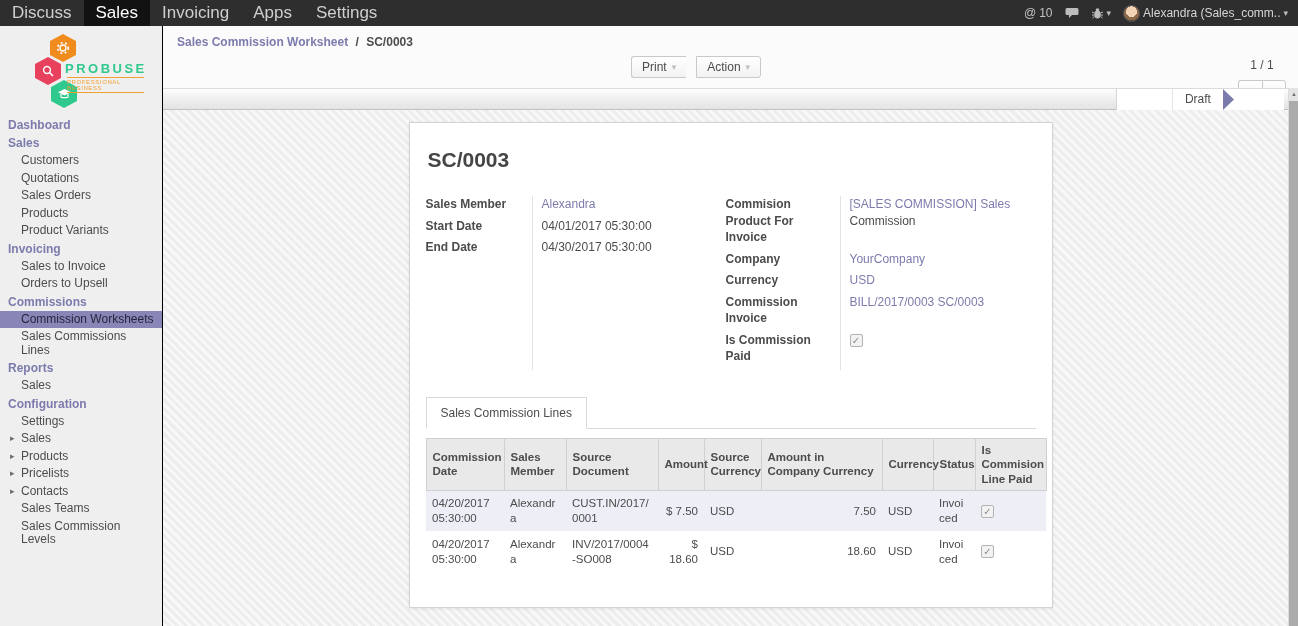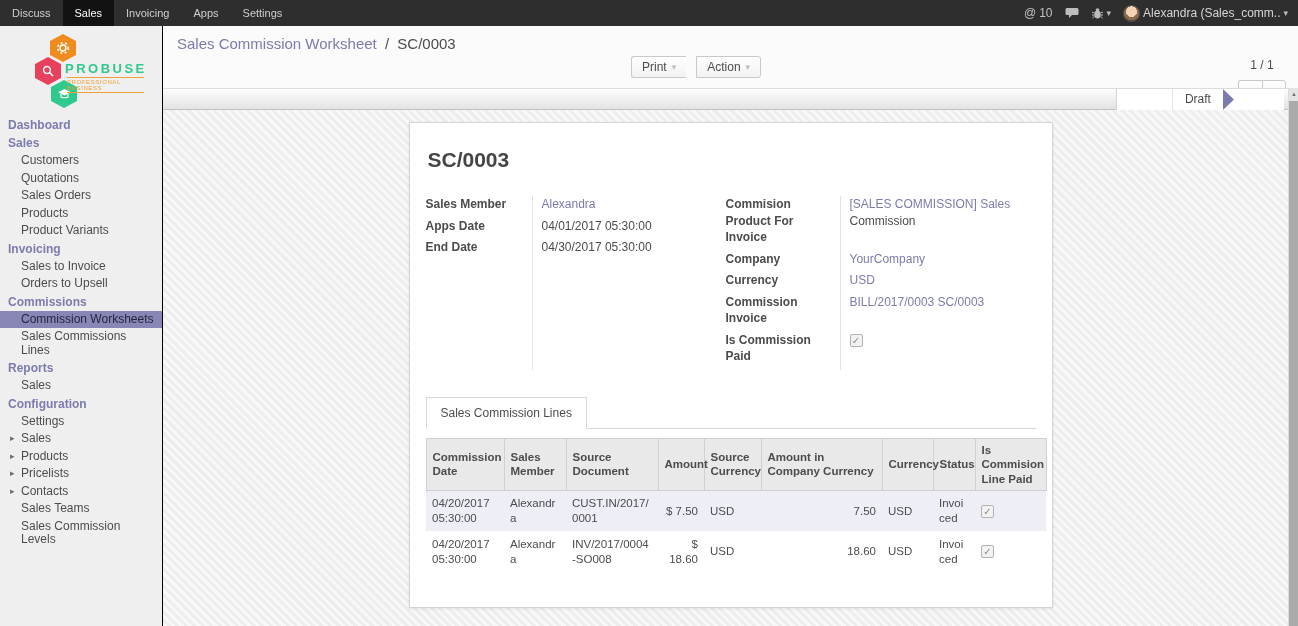--- a/index.html
+++ b/index.html
@@ -2,21 +2,21 @@
 <html><head>
 <meta charset="utf-8">
 <style>
   * { margin:0; padding:0; box-sizing:border-box; }
   html,body { width:1298px; height:626px; overflow:hidden;
     font-family:"Liberation Sans", sans-serif; background:#f0efef; }
 
   
   .navbar { position:absolute; left:0; top:0; width:1298px; height:26px;
     background:#2e2e2e; display:flex; align-items:center; z-index:50; }
-  .nav-app { color:#cfcfcf; font-size:11px; padding:0 12px; line-height:26px; cursor:pointer; }
+  .nav-app { color:#cfcfcf; font-size:17px; padding:0 12px; line-height:26px; cursor:pointer; }
   .nav-app.active { background:#121212; color:#fff; }
   .nav-right { margin-left:auto; display:flex; align-items:center; gap:12px; padding-right:10px; }
   .nav-ico { color:#c2c2c2; font-size:12px; display:flex; align-items:center; gap:3px; }
   .nav-ico svg { display:block; }
   .caret { font-size:9px; color:#bdbdbd; }
   .avatar { width:17px; height:17px; border-radius:50%;
     background:radial-gradient(circle at 50% 38%, #f2d3b3 0 45%, #8d6a4a 46% 70%, #5a4632 71%);
     border:1px solid #555; }
   .user-name { color:#d6d6d6; font-size:12px; }
 
@@ -38,21 +38,21 @@
   .menu-heading { color:#7c7bad; font-weight:bold; padding:3px 8px 2px 8px; line-height:13px; }
   .menu-item { color:#4c4c4c; padding:2px 8px 2px 21px; line-height:13.5px; cursor:pointer;
     display:flex; align-items:center; }
   .menu-item.selected { background:#8786b7; color:#26263c; }
   .menu-item .tree-caret { color:#6d6d6d; font-size:9px; margin:0 4px 0 -11px; width:7px; }
 
   
   .content { position:absolute; left:163px; top:26px; width:1135px; height:600px; }
 
   .control-panel { position:relative; width:100%; height:62px; background:#fbfbfb; }
-  .breadcrumb { position:absolute; left:14px; top:9px; font-size:15px; color:#4c4c4c; }
+  .breadcrumb { position:absolute; left:14px; top:9px; font-size:12px; color:#4c4c4c;font-weight:bold; }
   .breadcrumb .bc-link { color:#7c7bad; cursor:pointer; }
   .bc-sep { color:#4c4c4c; padding:0 4px; }
   .btn-row { position:absolute; left:468px; top:30px; display:flex;gap:10px; }
   .btn { background:linear-gradient(#ffffff,#f2f2f2); border:1px solid #c9c9c9;
     color:#4c4c4c; font-size:12px; padding:3px 10px; cursor:pointer;
     display:flex; align-items:center; gap:5px; }
   .btn:first-child { border-radius:3px 0 0 3px; border-right:none; }
   .btn:last-child  { border-radius:0 3px 3px 0; }
   .pager { position:absolute; right:12px; top:32px; display:flex; align-items:center; gap:8px;flex-direction:column; }
   .pager-count { font-size:12px; color:#4c4c4c; }
@@ -268,21 +268,21 @@
       <div class="sheet-title">SC/0003</div>
 
       <div class="form-groups">
         <div class="fgroup fgroup-left">
           <span class="vline"></span>
           <div class="frow">
             <span class="flabel">Sales Member</span>
             <span class="fvalue"><span class="flink">Alexandra</span></span>
           </div>
           <div class="frow">
-            <span class="flabel">Apps Date</span>
+            <span class="flabel">Start Date</span>
             <span class="fvalue">04/01/2017 05:30:00</span>
           </div>
           <div class="frow">
             <span class="flabel">End Date</span>
             <span class="fvalue">04/30/2017 05:30:00</span>
           </div>
         </div>
 
         <div class="fgroup fgroup-right">
           <span class="vline"></span>

